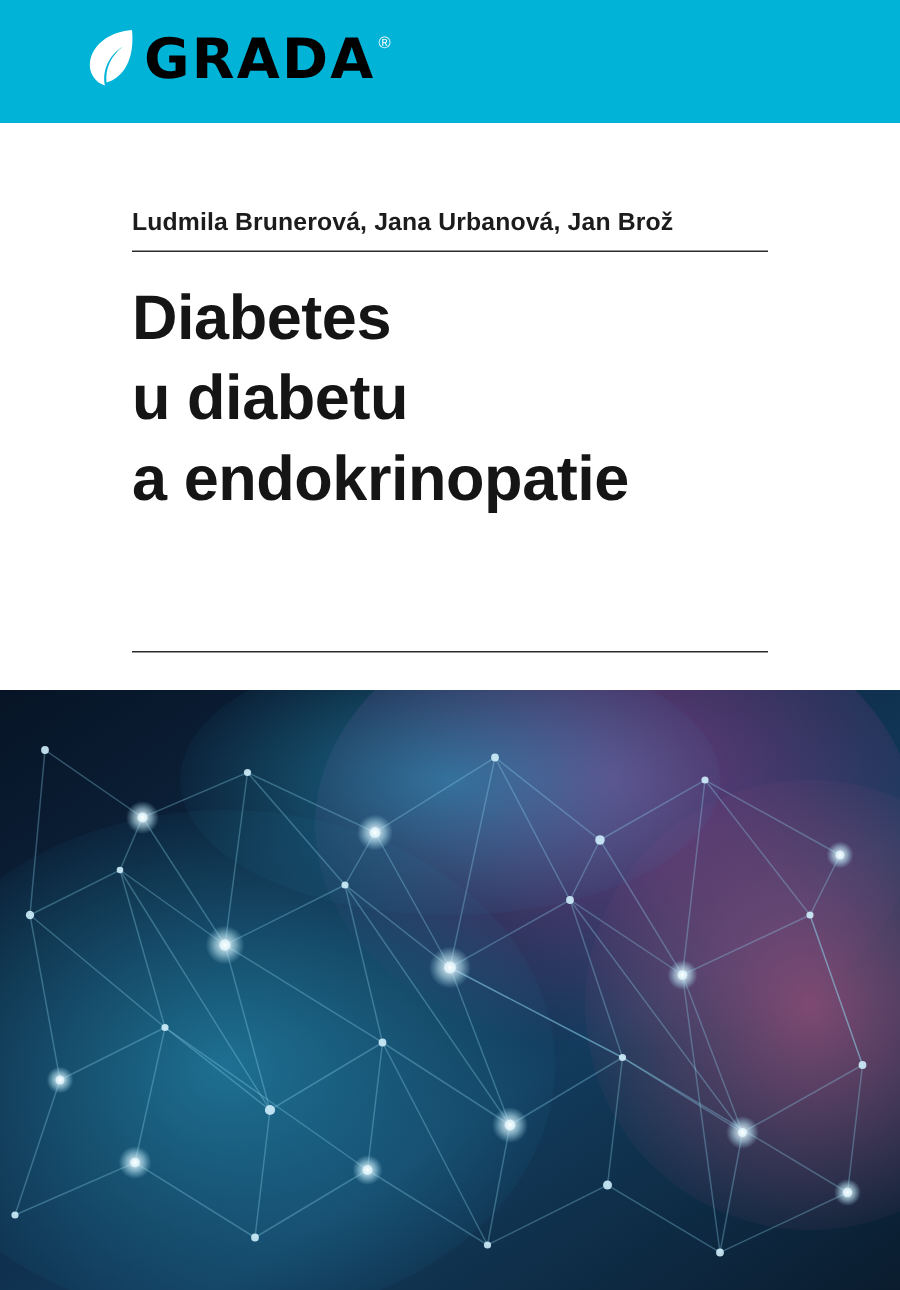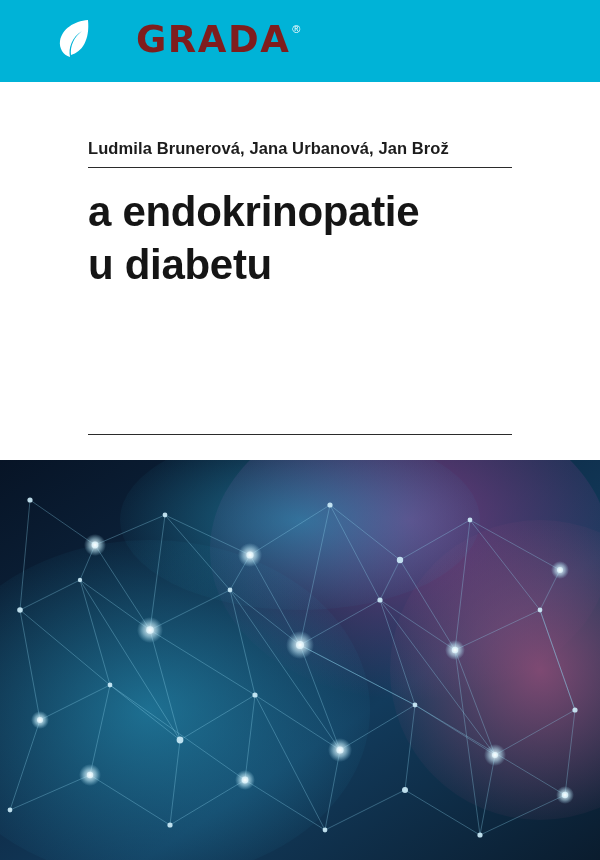--- a/index.html
+++ b/index.html
@@ -45,22 +45,21 @@
     height: 44px;
     margin-right: 4px;
   }
   .logo-mark svg { display: block; }
   .logo-text {
     font-family: "DejaVu Sans", sans-serif;
     font-weight: bold;
     font-size: 37px;
     letter-spacing: 1.5px;
     line-height: 44px;
-    color: #7f1d1d;
-    margin-left: 40px;
+    color: #000000;
   }
   .logo-reg {
     font-size: 11px;
     line-height: 14px;
     margin-top: 4px;
     margin-left: 2px;
     color: #ffffff;
   }
 
   
@@ -135,22 +134,23 @@
       </span>
       <span class="logo-text">GRADA</span>
       <span class="logo-reg">®</span>
     </div>
   </div>
 
   <div class="title-area">
     <div class="authors">Ludmila Brunerová, Jana Urbanová, Jan Brož</div>
     <div class="rule-top"></div>
     <div class="book-title">
+      <div>Diabetes</div>
+      <div>u diabetu</div>
       <div>a endokrinopatie</div>
-      <div>u diabetu</div>
     </div>
     <div class="rule-bottom"></div>
   </div>
 
   <div class="network">
     <svg width="600" height="400" viewBox="0 0 600 400">
       <defs>
         <linearGradient id="bg" x1="0" y1="0" x2="1" y2="1">
           <stop offset="0%" stop-color="#071426"></stop>
           <stop offset="35%" stop-color="#0d2742"></stop>

